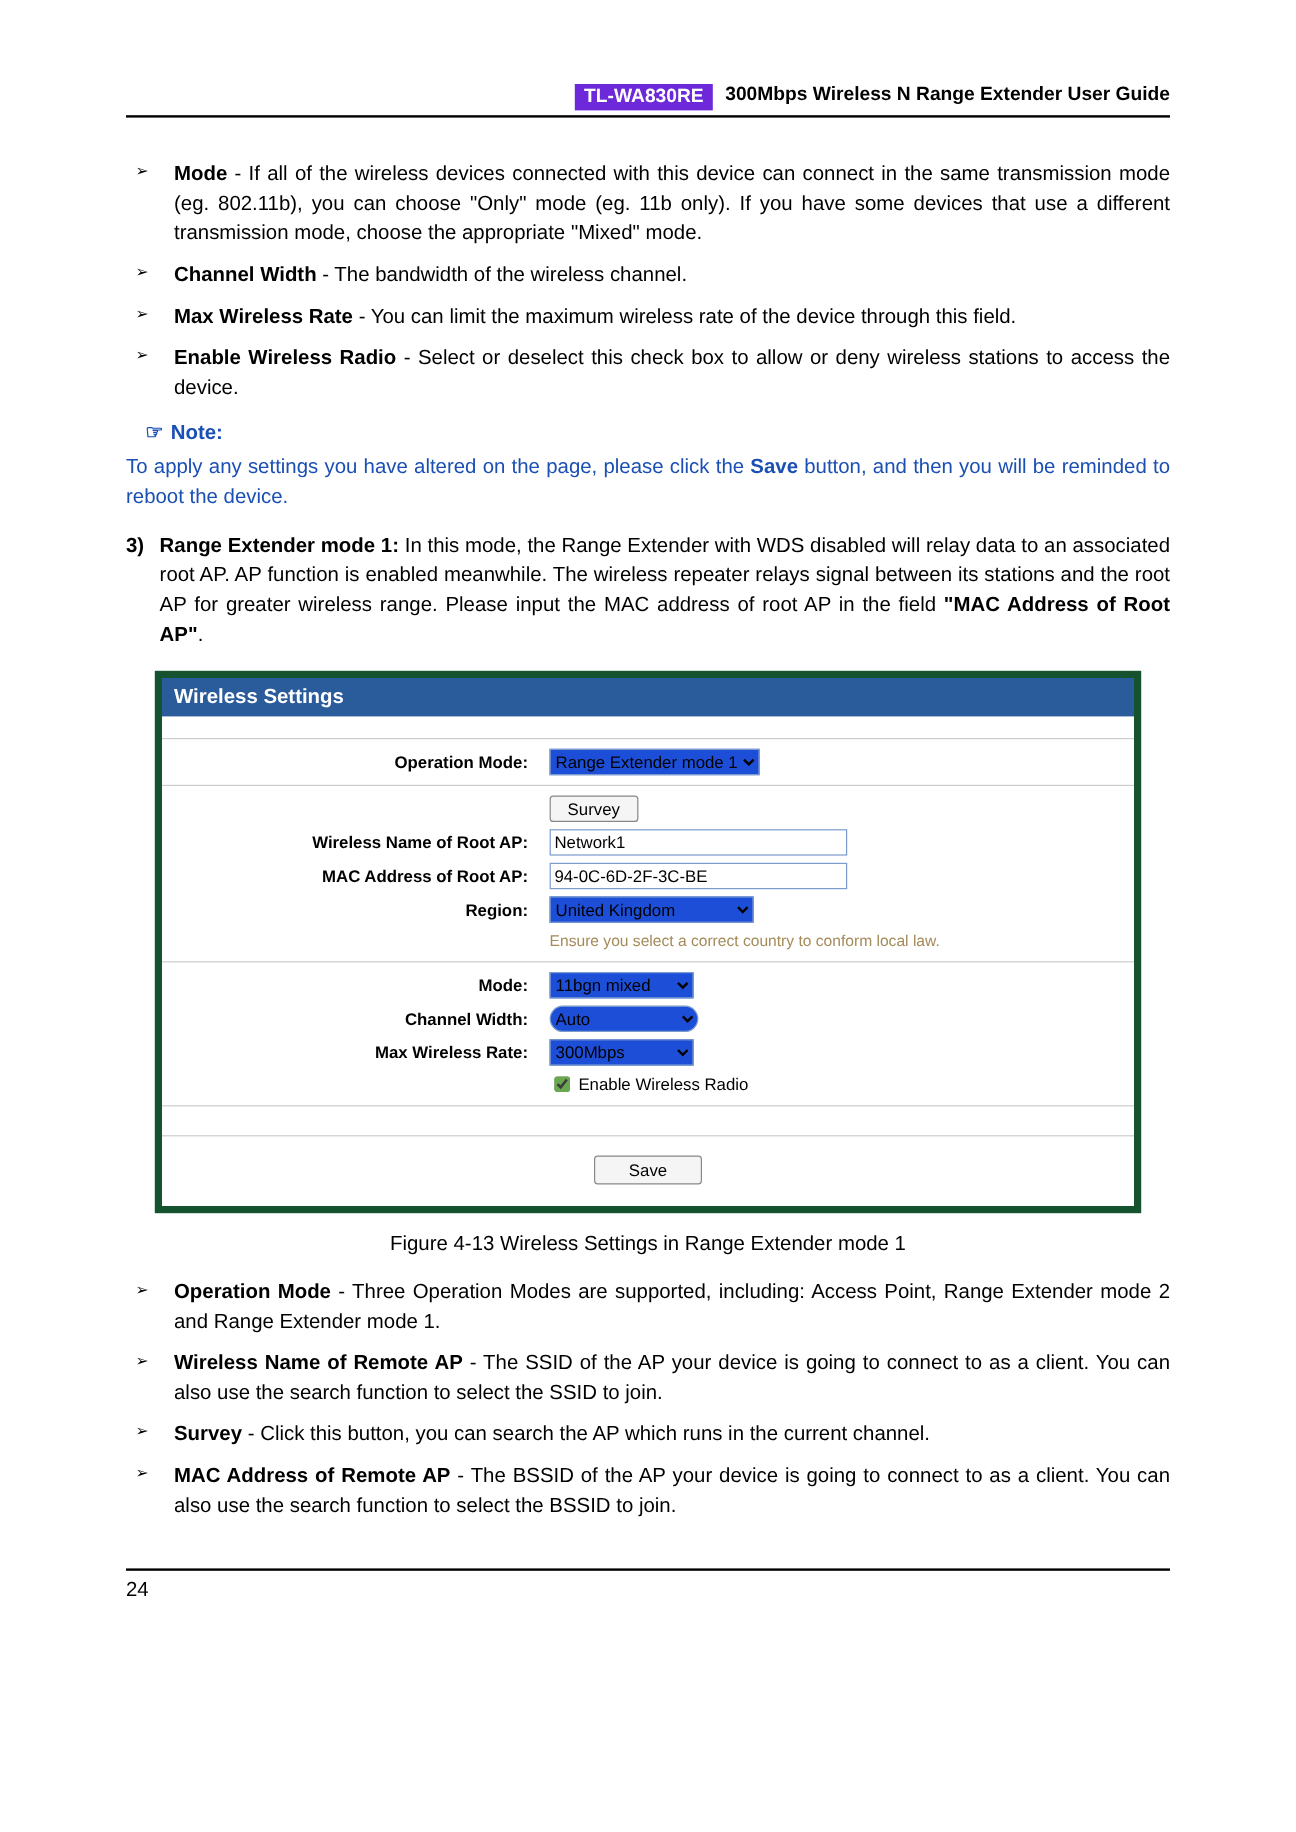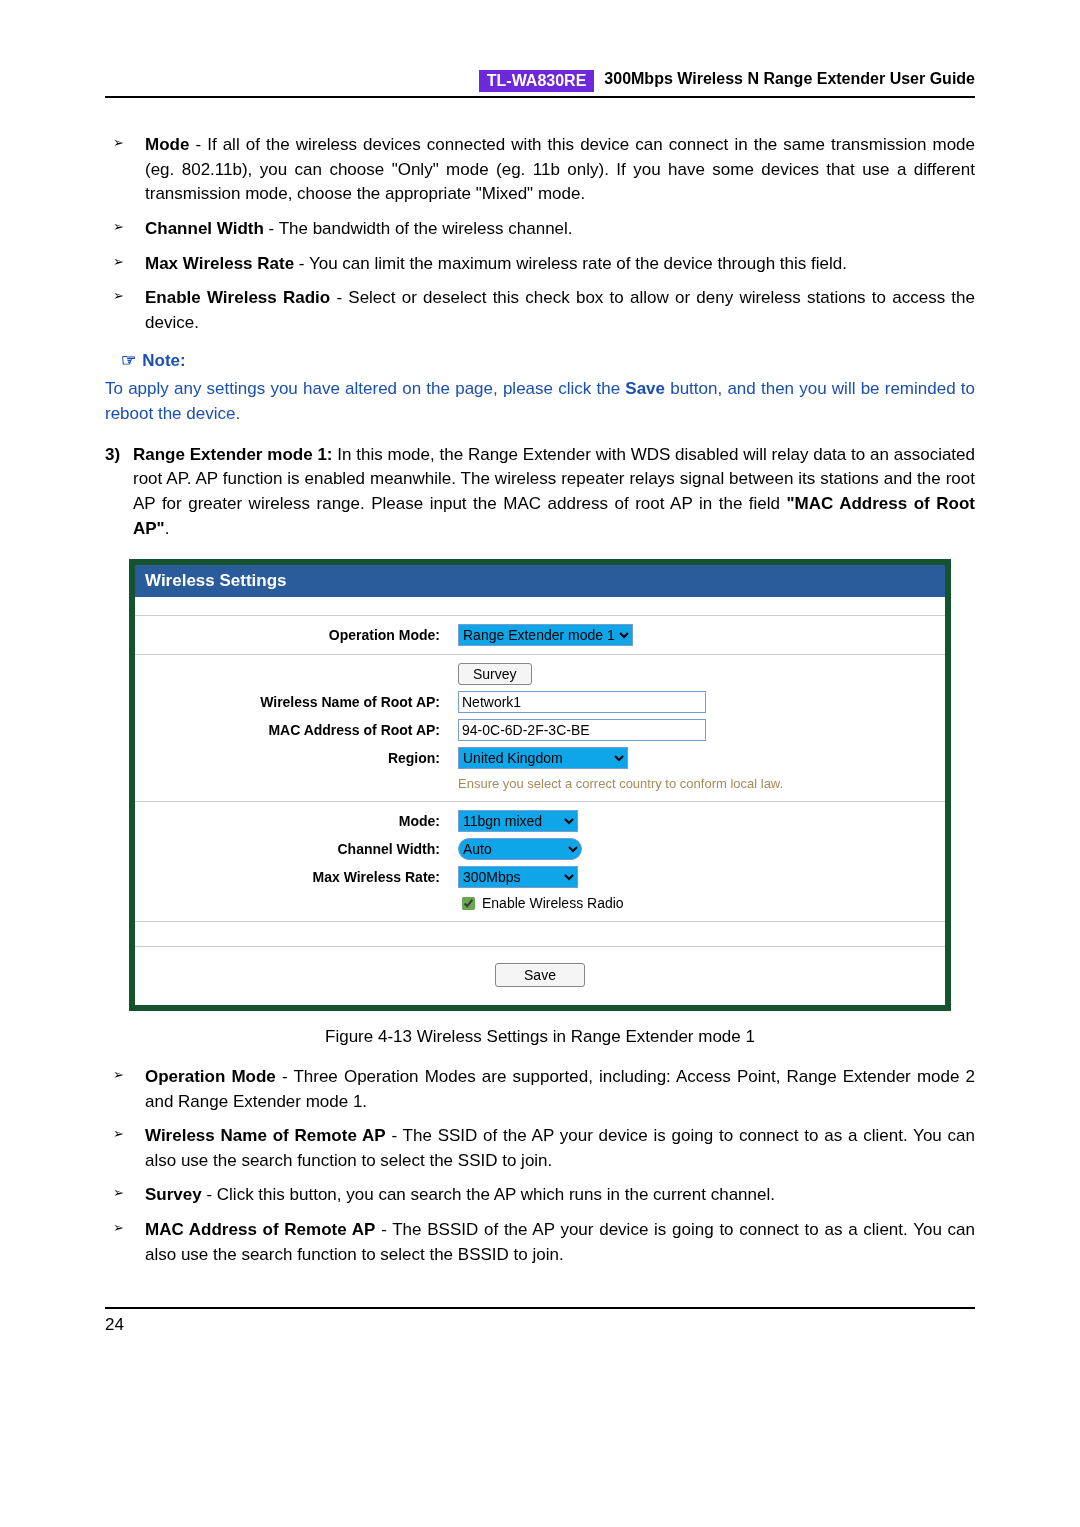--- a/index.html
+++ b/index.html
@@ -116,21 +116,21 @@
   }
   .form-ctrl {
     flex: 1;
   }
   select, input[type=text], .btn {
     font-family: inherit;
     font-size: 14px;
   }
   select {
     border: 1px solid #7a9ccc;
-    background: #0ea5e9;
+    background: #1d4ed8;
     height: 22px;
   }
   .wide-input {
     width: 240px;
     height: 18px;
     border: 1px solid #7a9ccc;
     padding: 1px 3px;
   }
   .btn {
     border: 1px solid #888;

